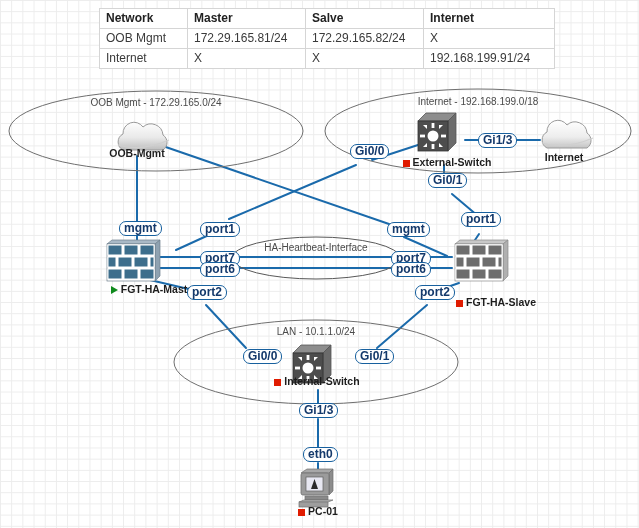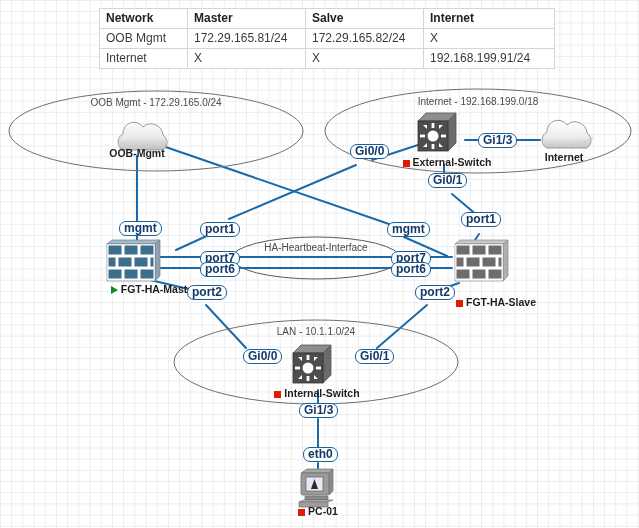--- a/index.html
+++ b/index.html
@@ -313,21 +313,21 @@
       <span class="marker green"></span><span>FGT-HA-Master</span>
     </div>
   </div>
 
   <div class="node" style="left:440px; top:282px; width:112px;margin-top:13px;">
     <div class="node-label">
       <span class="marker red"></span><span>FGT-HA-Slave</span>
     </div>
   </div>
 
-  <div class="node" style="left:265px; top:386px; width:104px;">
+  <div class="node" style="left:265px; top:374px; width:104px;">
     <div class="node-label">
       <span class="marker red"></span><span>Internal-Switch</span>
     </div>
   </div>
 
   <div class="node" style="left:286px; top:504px; width:64px;">
     <div class="node-label">
       <span class="marker red"></span><span>PC-01</span>
     </div>
   </div>

